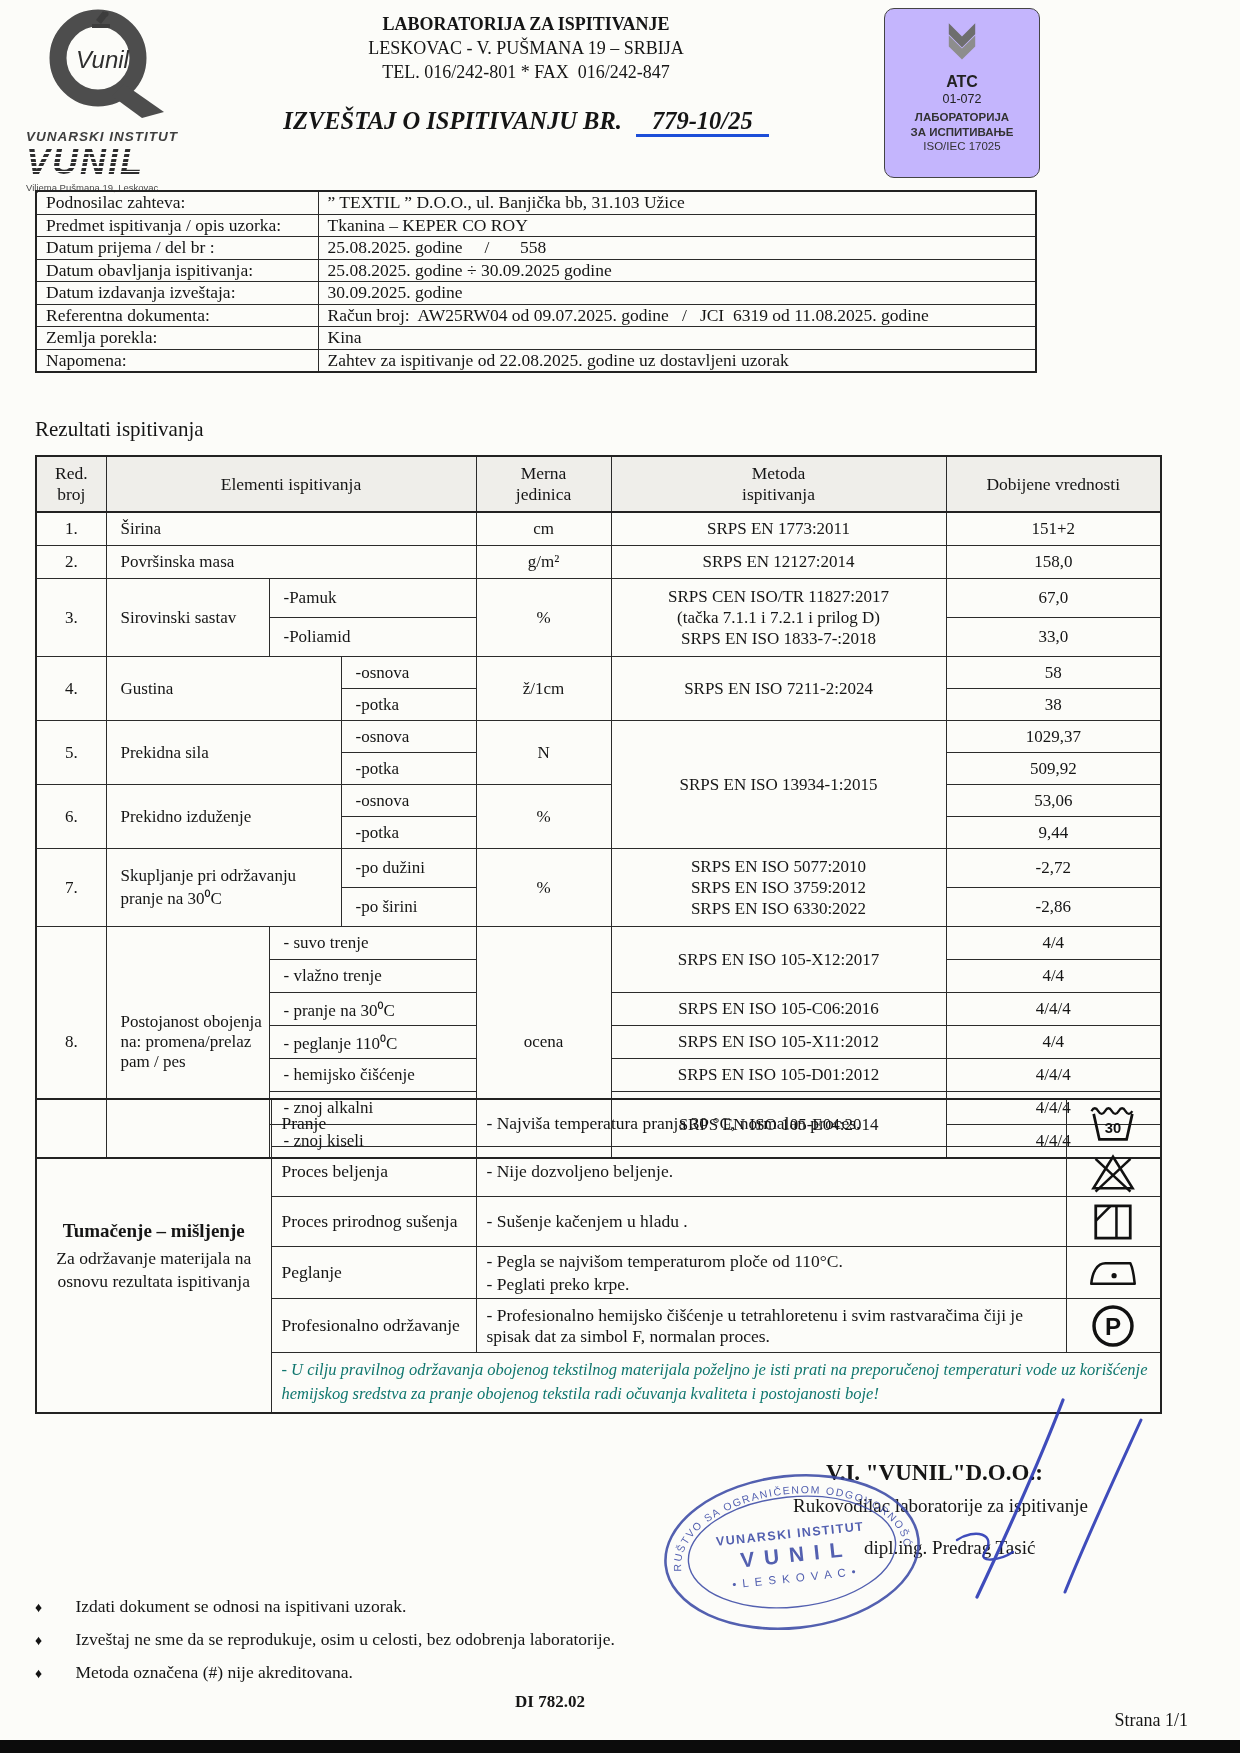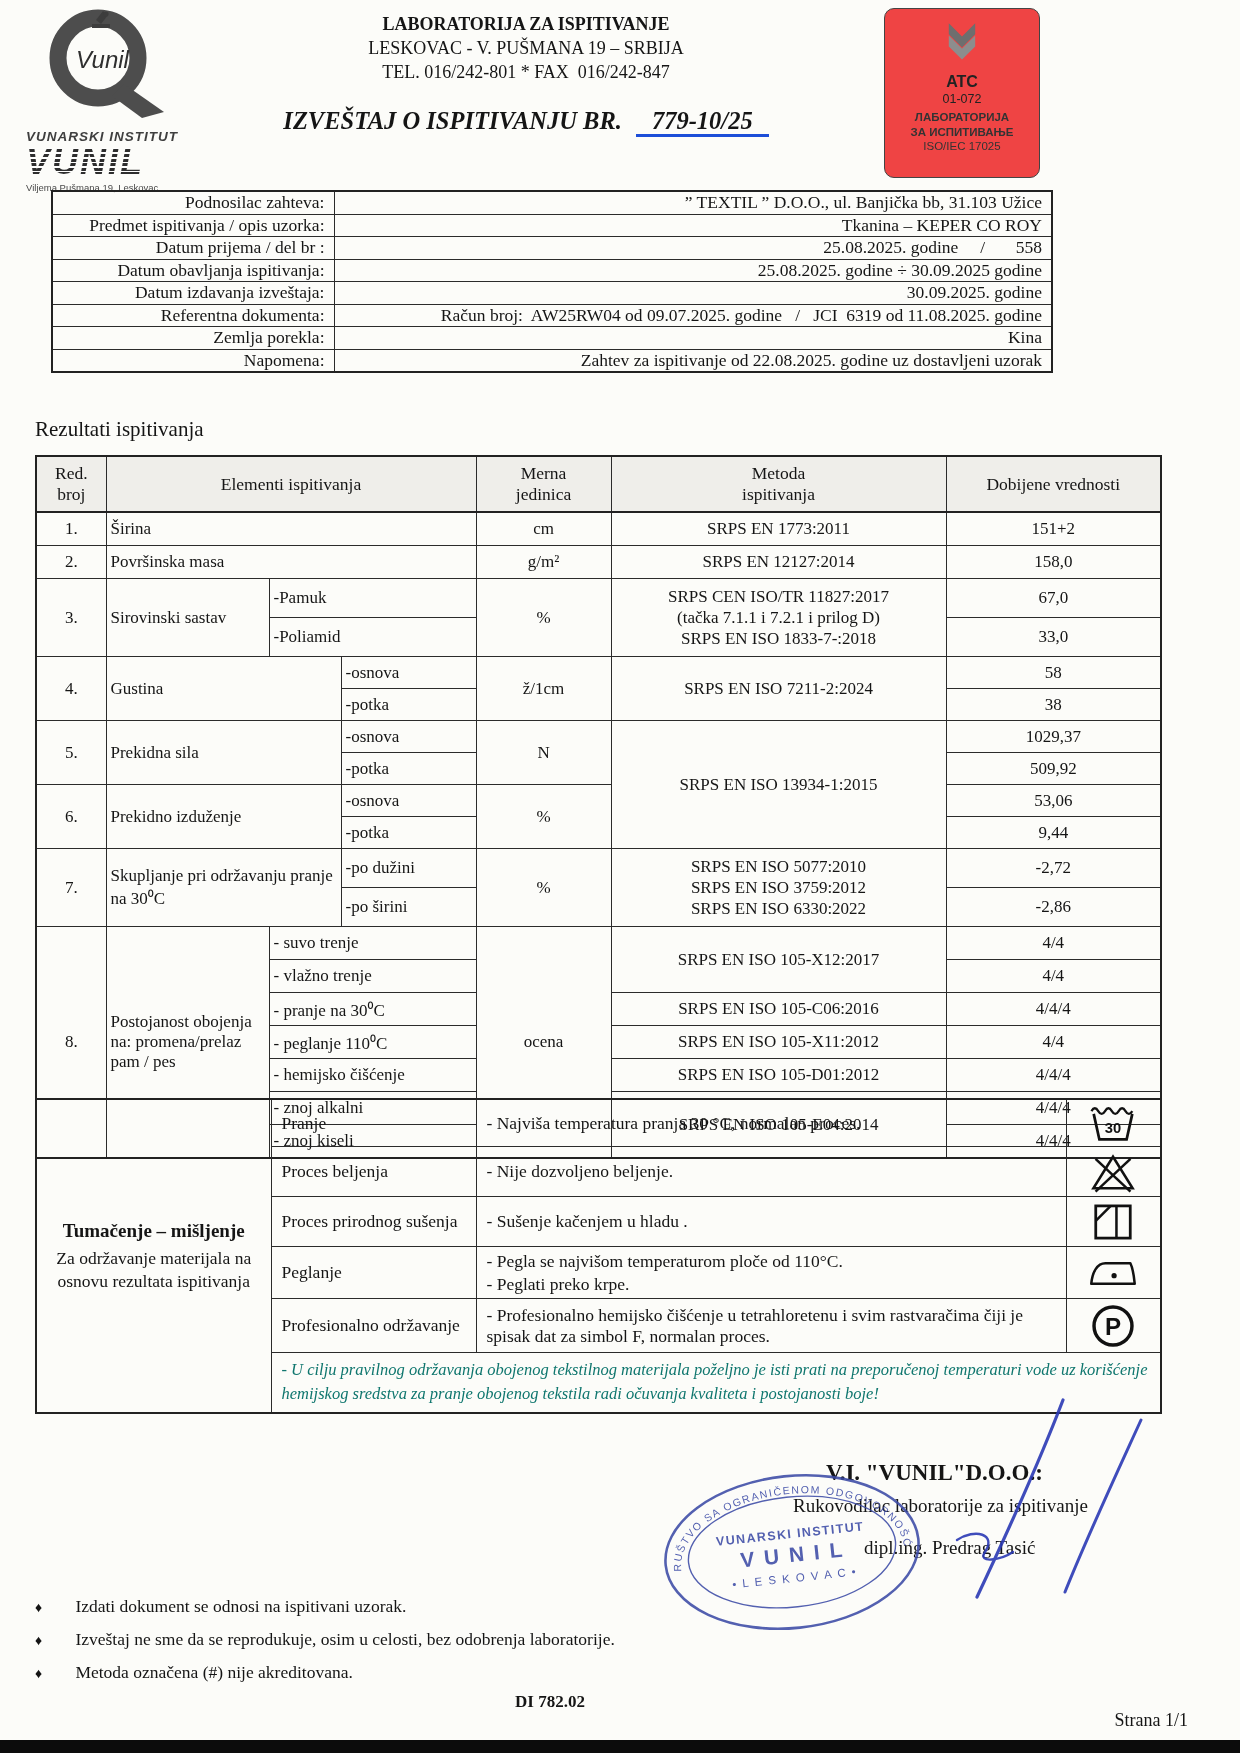--- a/index.html
+++ b/index.html
@@ -25,42 +25,42 @@
   .head-center{position:absolute;left:236px;top:10px;width:580px;text-align:center;}
   .org-name{font-size:25px;font-weight:bold;letter-spacing:.2px;}
   .lab-line{font-size:18px;font-weight:bold;margin-top:4px;}
   .addr-line{font-size:18px;margin-top:3px;}
   .tel-line{font-size:18px;margin-top:3px;white-space:pre-wrap;}
   .title-row{margin-top:24px;font-weight:bold;font-style:italic;font-size:24.5px;white-space:nowrap;}
   .report-number{border-bottom:3px solid #1d4ed8;padding:0 16px;margin-left:14px;}
 
   .atc-badge{position:absolute;left:884px;top:8px;width:154px;height:168px;
     border:1.6px solid #444;border-radius:10px;text-align:center;
-    font-family:"Liberation Sans",sans-serif;color:#222;background:#ef4444;}
+    font-family:"Liberation Sans",sans-serif;color:#222;background:#c4b5fd;}
   .atc-code{font-weight:bold;font-size:16px;margin-top:2px;}
   .atc-num{font-size:12.5px;margin-top:1px;}
   .atc-lab{font-size:11.5px;font-weight:bold;margin-top:4px;line-height:1.3;color:#333;}
   .atc-iso{font-size:11.5px;color:#333;}
 
   
   table{border-collapse:collapse;table-layout:fixed;}
   td,th{border:1.6px solid #2b2b2b;overflow:hidden;}
 
-  .info-table{position:absolute;left:51px;top:190px;width:1002px;font-size:17.5px;border:2.6px solid #222;text-align:right;}
+  .info-table{position:absolute;left:35px;top:190px;width:1002px;font-size:17.5px;border:2.6px solid #222;}
   .info-table td{padding:0 9px;height:21.5px;}
   .info-table .val{white-space:pre-wrap;}
 
   .results-title{position:absolute;left:35px;top:417px;font-size:21px;}
 
   .results-table{position:absolute;left:35px;top:455px;width:1125px;font-size:17px;
     text-align:center;border:2.6px solid #222;}
   .results-table th{background:#efeeea;font-weight:normal;font-size:17.5px;height:52px;
     white-space:pre-line;border-bottom:2.4px solid #222;}
   .results-table td{padding:1px 6px;}
-  .results-table .el{text-align:left;padding-left:4px;}
+  .results-table .el{text-align:left;padding-left:14px;}
   .h30 td{height:30px;} .h29 td{height:29px;} .h36 td{height:36px;}
   .mline{display:block;line-height:1.25;}
 
   .care-table{position:absolute;left:35px;top:1098px;width:1125px;font-size:17.5px;border:2.6px solid #222;}
   .care-table td{padding:2px 10px;}
   .interp{text-align:center;font-size:17.5px;line-height:1.3;}
   .interp-title{font-weight:bold;font-size:19px;margin-bottom:4px;}
   .cat-cell{padding-left:14px;}
   .sym-cell{text-align:center;padding:2px 4px;}
   .care-note{font-style:italic;font-size:16.5px;line-height:1.45;padding:6px 14px;color:#0f766e;}

